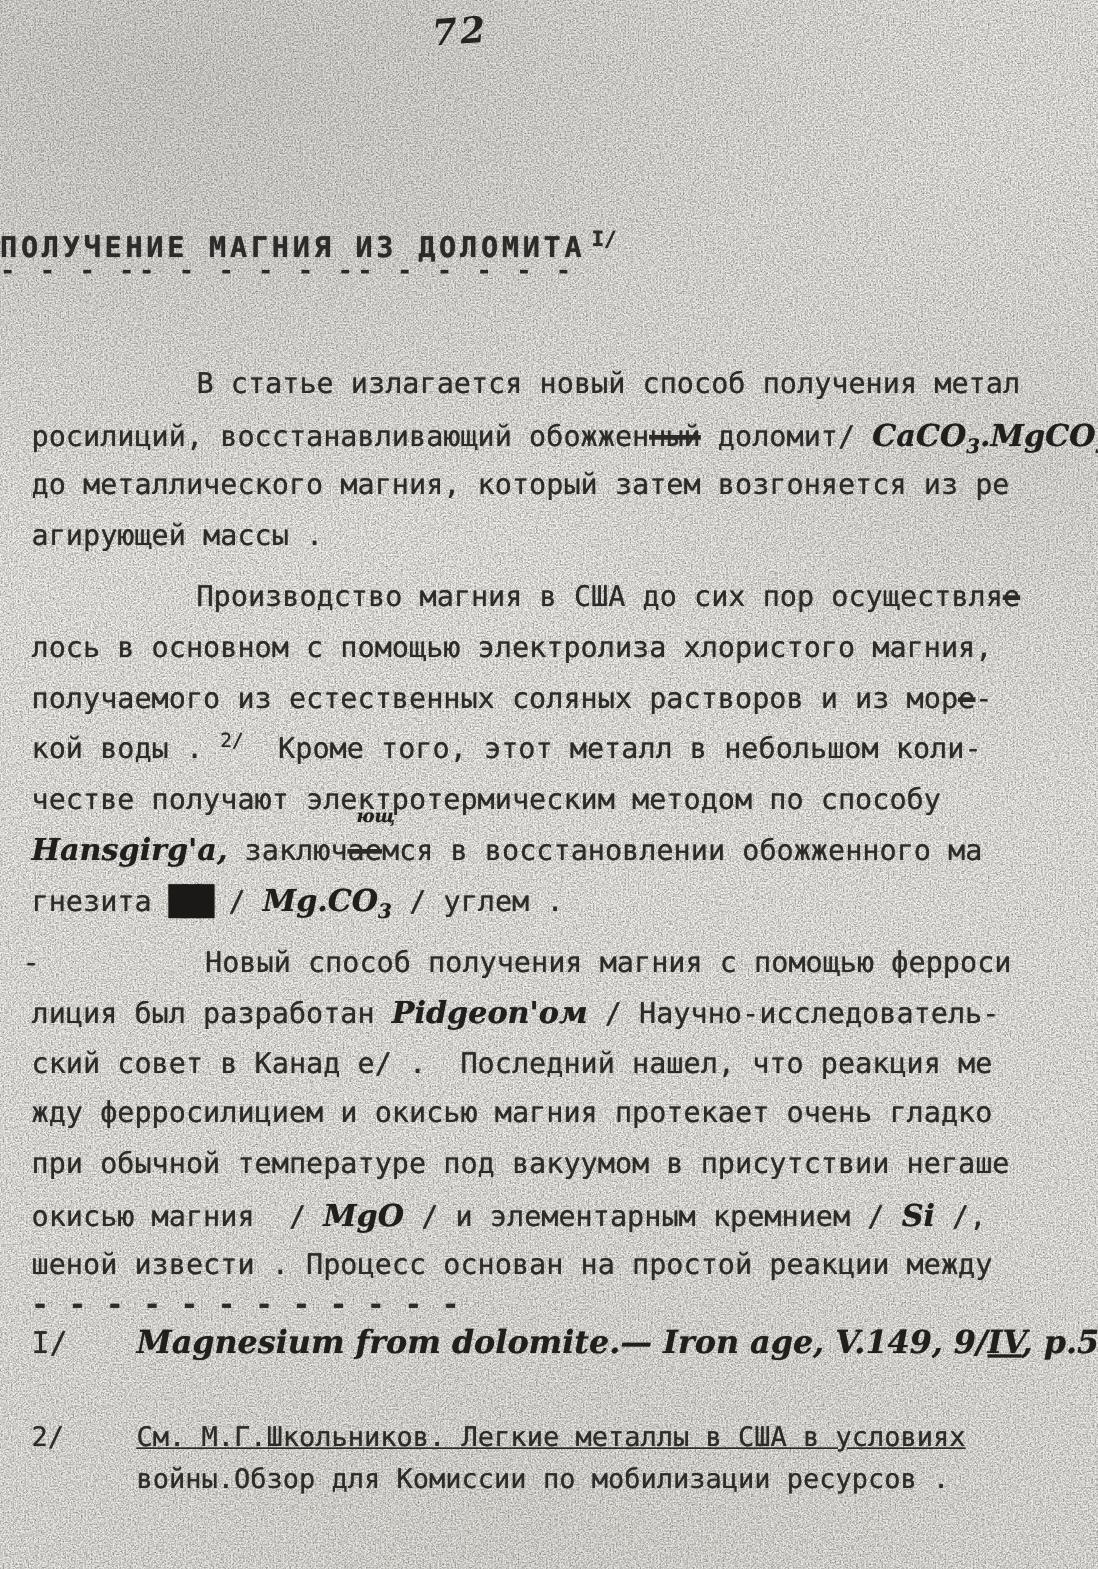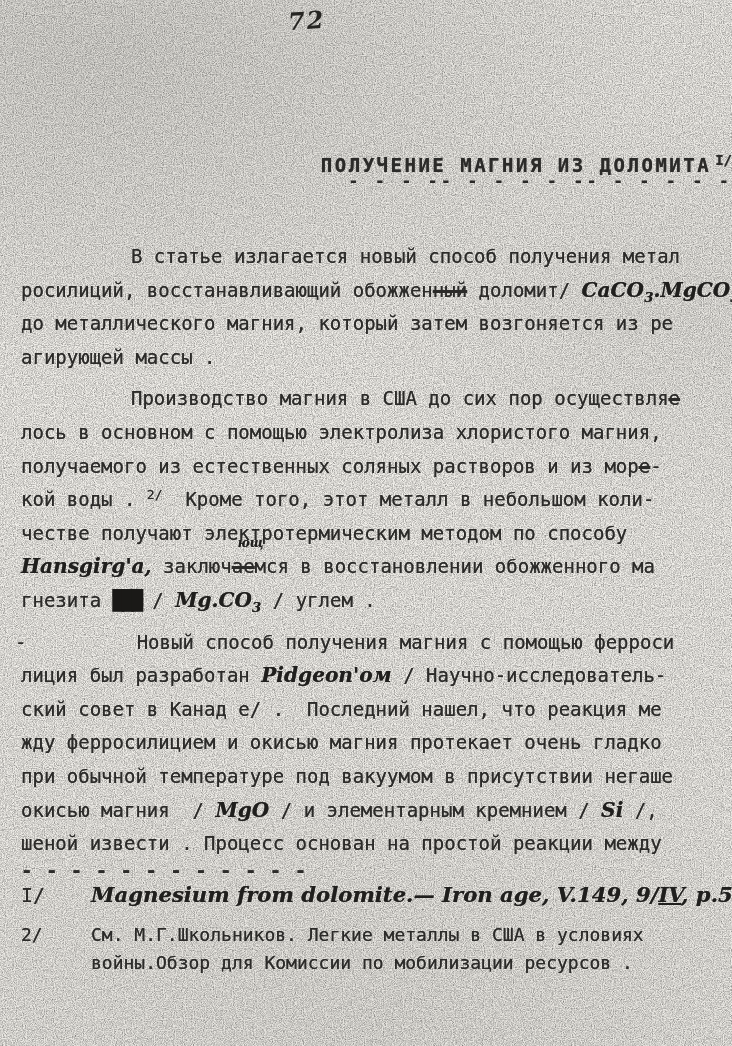--- a/index.html
+++ b/index.html
@@ -18,21 +18,21 @@
   }
   .noise{position:absolute;left:0;top:0;pointer-events:none;}
   
   .pagenum{
     position:absolute;left:288px;top:6px;
     font-family:"DejaVu Serif", serif;font-style:italic;font-weight:600;
     font-size:24px;color:#262522;transform:rotate(-4deg);
     letter-spacing:2px;
   }
   
-  .title-block{position:absolute;left:0;top:152px;width:100%;text-align:right;}
+  .title-block{position:absolute;left:0;top:152px;width:100%;text-align:left;}
   .title-line{font-size:19px;font-weight:bold;letter-spacing:2.5px;
     text-shadow:0 0 0.7px rgba(20,20,20,0.8);}
   .title-sup{font-size:14px;vertical-align:super;letter-spacing:0;font-weight:bold;margin-left:4px;}
   .title-underline{font-size:17px;font-weight:bold;letter-spacing:3px;margin-top:-5px;
     color:#2a2927;white-space:pre;}
   
   .body-text{position:absolute;left:21px;top:240px;width:705px;}
   .line{
     position:relative;height:33.6px;line-height:33.6px;
     font-size:19px;white-space:pre;
@@ -49,21 +49,21 @@
   .blackout{letter-spacing:-2px;color:#1a1917;}
   .corr{position:relative;display:inline-block;}
   .corr-above{position:absolute;left:6px;top:-13px;font-size:12px;line-height:1;}
   .mmark{position:absolute;left:-6px;top:0;}
   
   .fnsep{height:14px;line-height:14px;font-size:19px;font-weight:bold;letter-spacing:1px;
     white-space:pre;margin-top:2px;text-shadow:0 0 0.6px rgba(30,30,28,0.75);}
   .footnotes .line{height:36px;line-height:36px;}
   .footnotes .line.fn-hand{font-size:20px;}
   .footnotes .line.fn-typed{height:28px;line-height:28px;font-size:18px;}
-  .footnotes .line.fn-gap{margin-top:8px;}
+  .footnotes .line.fn-gap{margin-top:32px;text-decoration:underline;}
   .fnmark{display:inline-block;width:70px;}
 </style>
 </head>
 <body>
 
 <div class="page">
 
   <svg class="noise" width="732" height="1046" aria-hidden="true">
     <filter id="grain">
       <feTurbulence type="fractalNoise" baseFrequency="0.9" numOctaves="2" seed="11" stitchTiles="stitch"></feTurbulence>

